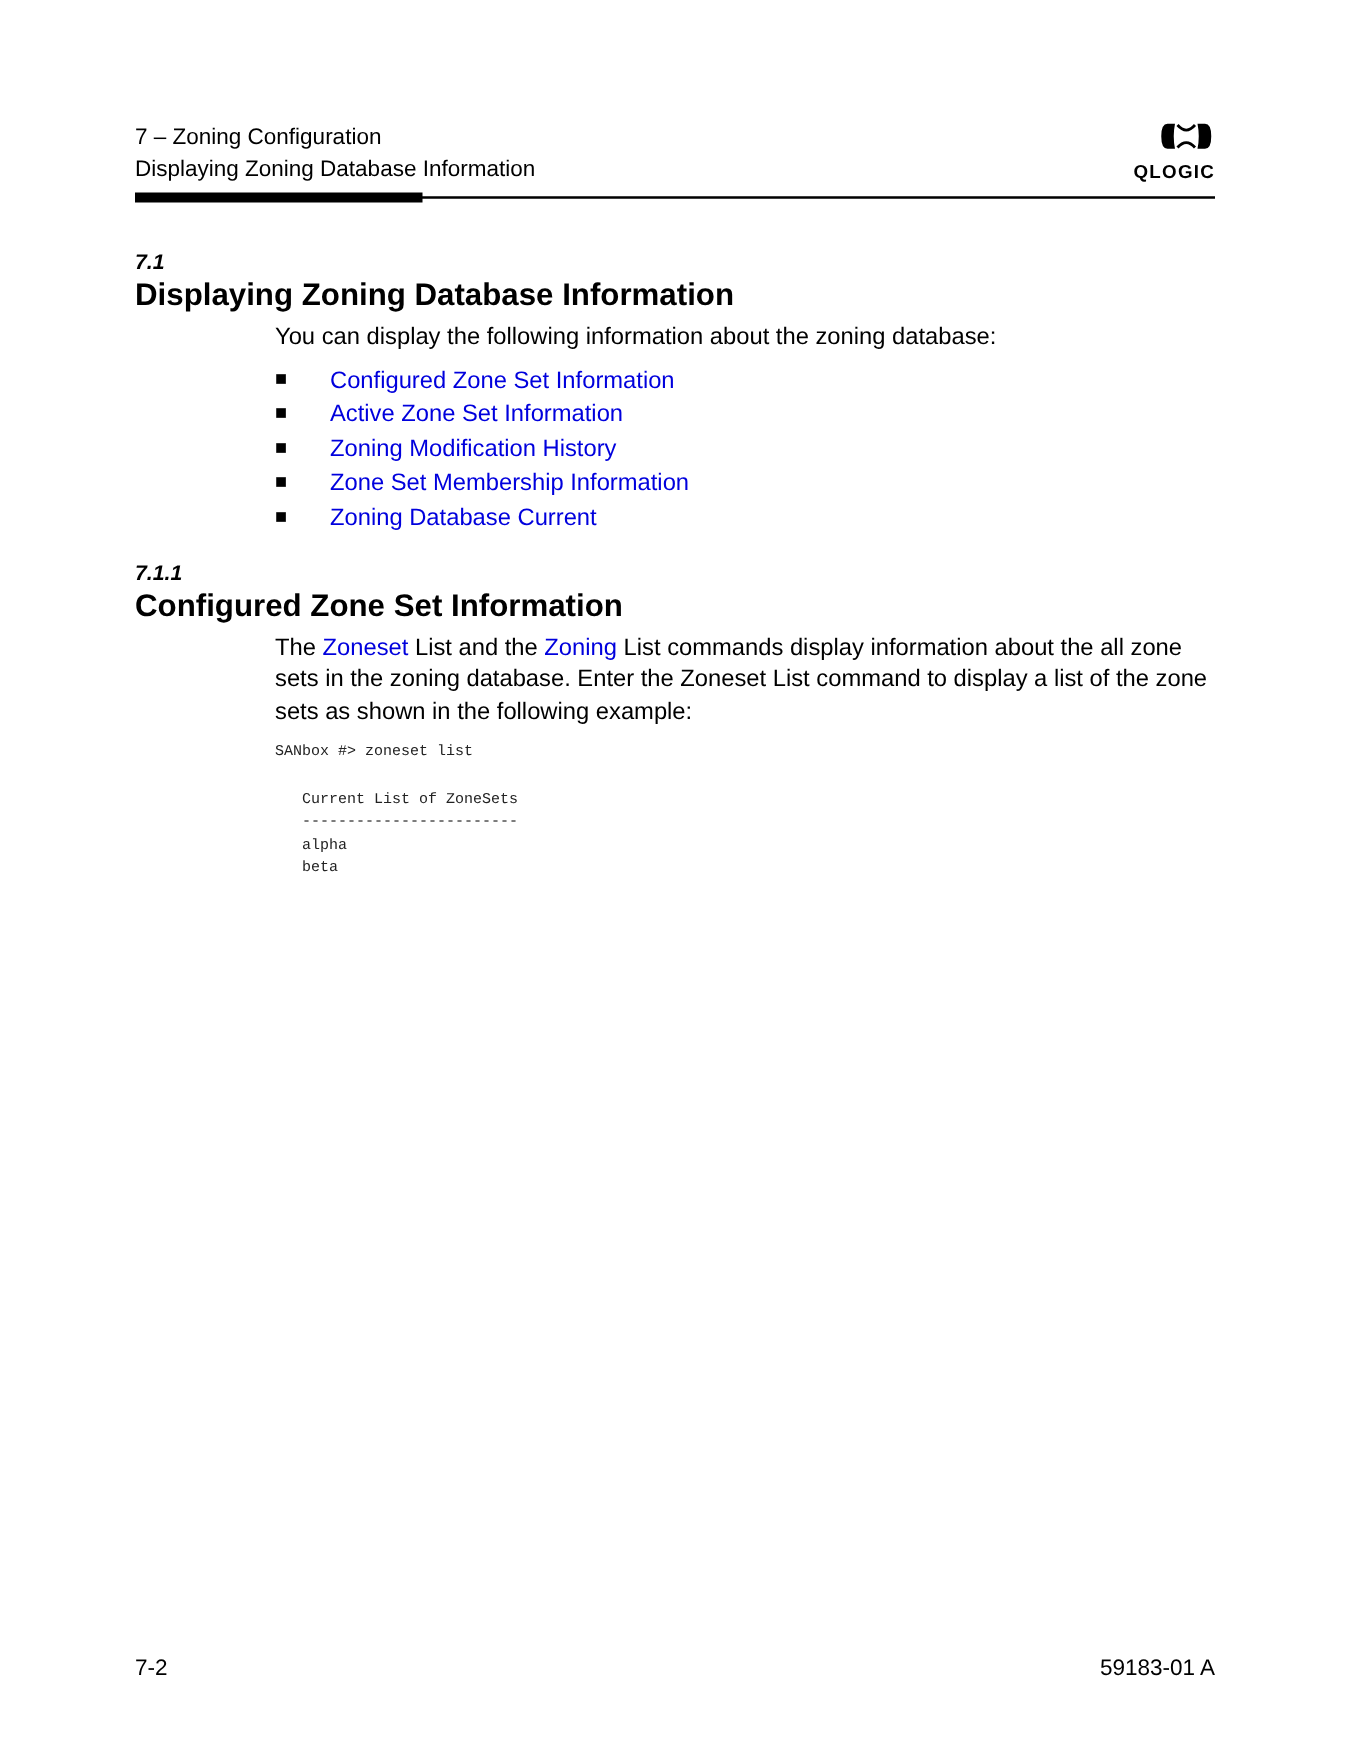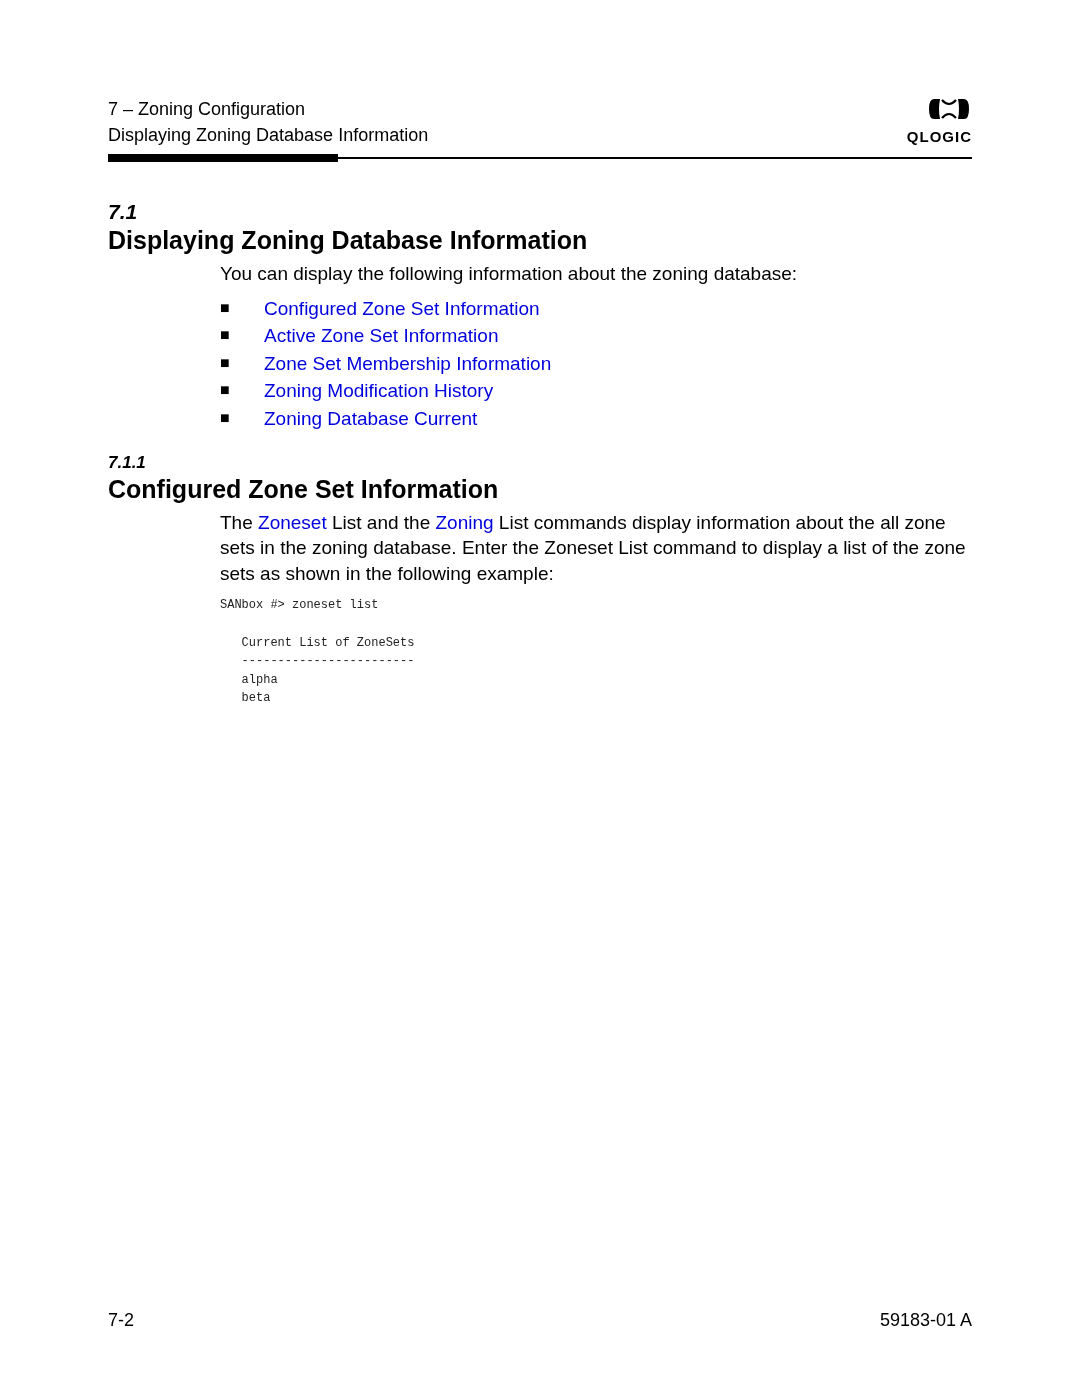--- a/index.html
+++ b/index.html
@@ -53,21 +53,21 @@
       position: absolute;
       top: 0;
       left: 0;
       width: 230px;
       height: 8px;
       background: #000;
     }
     .section-num {
       font-style: italic;
       font-weight: bold;
-      font-size: 21px;
+      font-size: 17px;
       margin-bottom: 2px;
     }
     .section-title {
       font-size: 25px;
       font-weight: bold;
       margin-bottom: 6px;
     }
     .body-indent {
       margin-left: 112px;
     }
@@ -115,21 +115,21 @@
     }
     .code-block {
       font-family: "Courier New", Courier, monospace;
       font-size: 12px;
       line-height: 1.55;
       white-space: pre;
       color: #222;
     }
     .footer {
       position: absolute;
-      bottom: 66px;
+      bottom: 52px;
       left: 108px;
       right: 108px;
       display: flex;
       justify-content: space-between;
       font-size: 18px;
     }
   </style>
 </head>
 <body>
 
@@ -158,22 +158,22 @@
   </div>
 
   <div class="section-num">7.1</div>
   <div class="section-title">Displaying Zoning Database Information</div>
 
   <div class="body-indent">
     <div class="intro-text">You can display the following information about the zoning database:</div>
     <ul class="bullet-list">
       <li><span class="link">Configured Zone Set Information</span></li>
       <li><span class="link">Active Zone Set Information</span></li>
+      <li><span class="link">Zoning Modification History</span></li>
       <li><span class="link">Zone Set Membership Information</span></li>
-      <li><span class="link">Zoning Modification History</span></li>
       <li><span class="link">Zoning Database Current</span></li>
     </ul>
   </div>
 
   <div class="subsection-num">7.1.1</div>
   <div class="subsection-title">Configured Zone Set Information</div>
 
   <div class="body-indent">
     <div class="para">
       <span>The </span><span class="link">Zoneset</span><span> List and the </span><span class="link">Zoning</span><span> List commands display information about the all zone sets in the zoning database. Enter the Zoneset List command to display a list of the zone sets as shown in the following example:</span>

